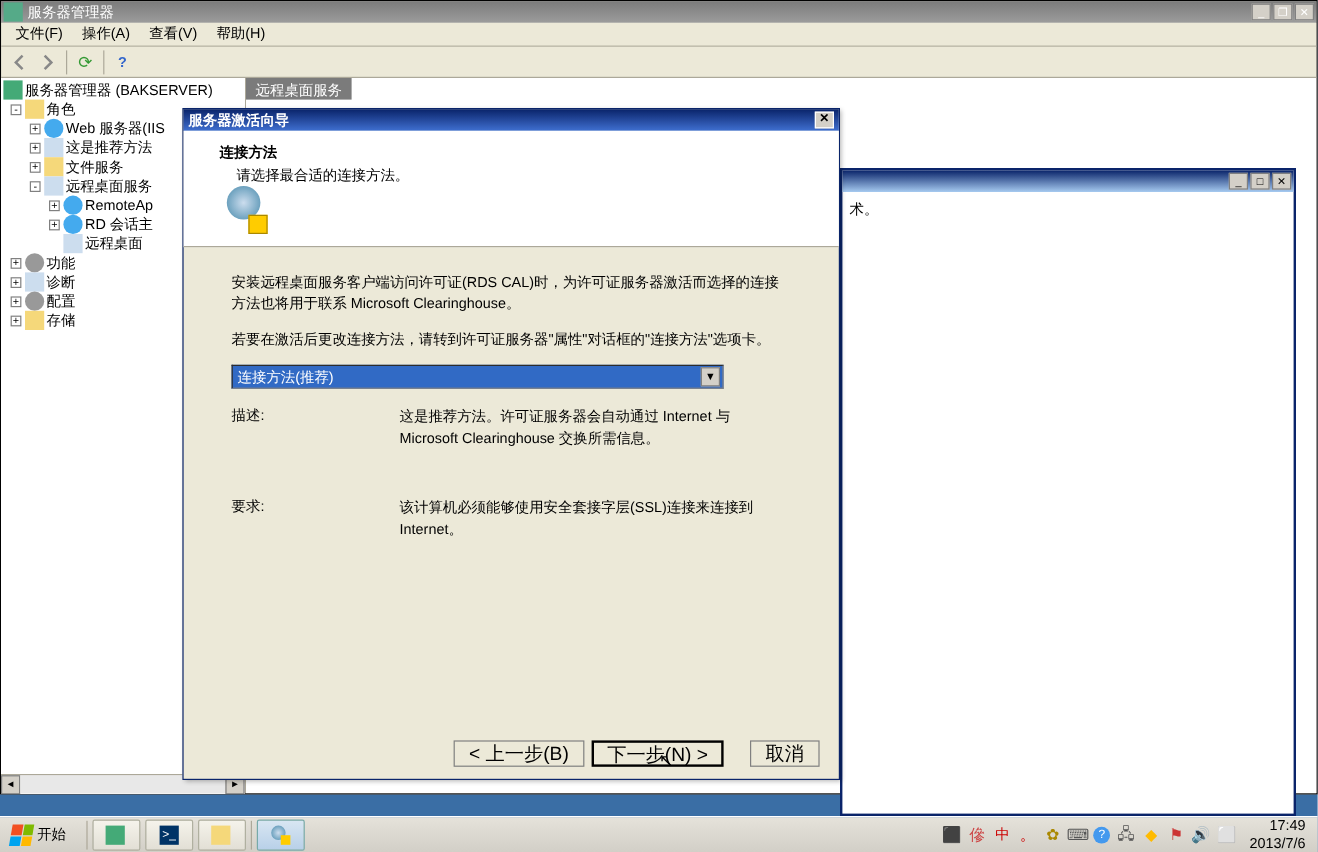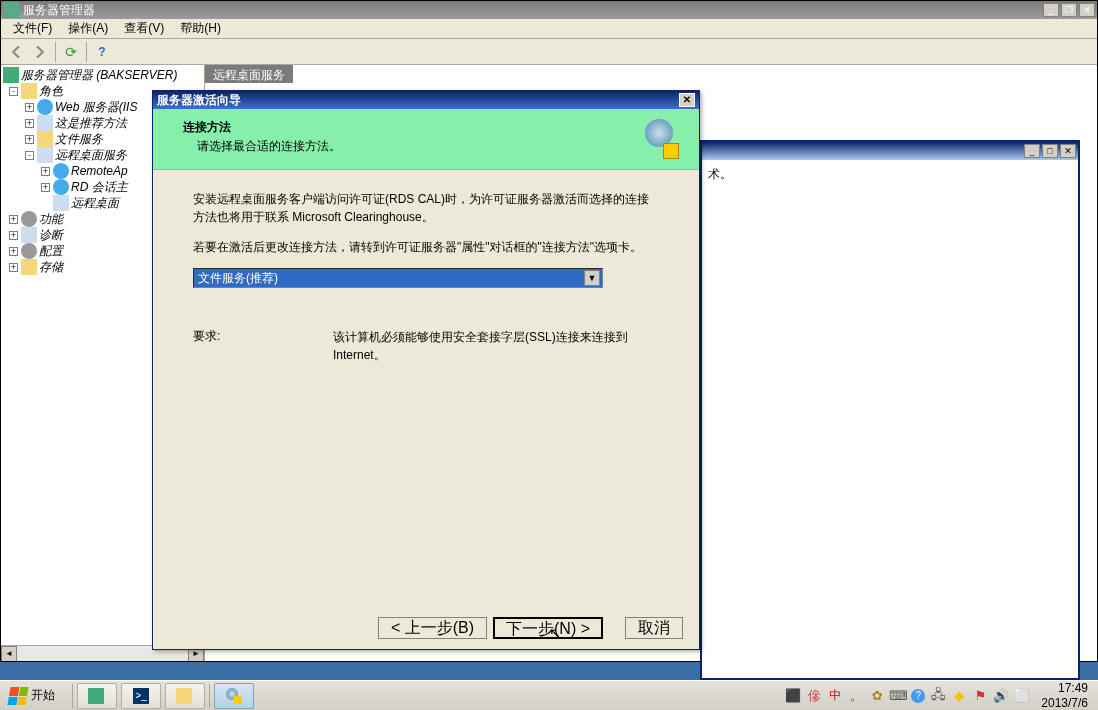--- a/index.html
+++ b/index.html
@@ -15,21 +15,21 @@
 
 .menubar { height: 20px; background: #ece9d8; display: flex; align-items: center; padding: 0 4px; border-bottom: 1px solid #aca899; }
 .menu-item { padding: 2px 8px; cursor: pointer; }
 
 .toolbar { height: 26px; background: #ece9d8; display: flex; align-items: center; padding: 0 4px; border-bottom: 1px solid #aca899; gap: 2px; }
 .tb-btn { width: 22px; height: 22px; border: 1px solid transparent; display: flex; align-items:center; justify-content:center; cursor: pointer; }
 .tb-sep { width: 1px; height: 20px; background: #aca899; margin: 0 2px; }
 .arrow-svg { width:14px; height:14px; }
 
 .content-area { display: flex; height: calc(100% - 64px); }
-.tree-panel { width: 204px; background: #fff; border-right: 1px solid #aca899; overflow: auto; position: relative; font-style: italic; }
+.tree-panel { width: 204px; background: #fff; border-right: 1px solid #aca899; overflow: auto; position: relative; }
 .tree { padding: 2px; }
 .tree-row { display: flex; align-items: center; height: 16px; white-space: nowrap; cursor: pointer; }
 .tree-expander { width: 9px; height: 9px; border: 1px solid #808080; background:#fff; text-align: center; line-height: 7px; font-size: 9px; margin-right: 3px; cursor: pointer; }
 .tree-spacer { width: 12px; display:inline-block; }
 .tree-icon { width: 16px; height: 16px; margin-right: 2px; display:inline-block; }
 .icon-server { background: #4a7; }
 .icon-folder { background: #f5d87a; }
 .icon-file { background: #cde; }
 .icon-globe { background: #4ae; border-radius: 50%; }
 .icon-gear { background: #999; border-radius:50%; }
@@ -42,21 +42,21 @@
 
 
 .sub-window { position:absolute; top:140px; left:700px; width:380px; height:540px; background:#fff; border:2px solid #0a246a; }
 .sub-titlebar { height:18px; background:linear-gradient(#0a246a,#a6caf0); display:flex; justify-content:flex-end; align-items:center; padding:0 2px; }
 
 
 .wizard { position: absolute; top: 90px; left: 152px; width: 548px; height: 560px; background: #ece9d8; border: 1px solid #0a246a; box-shadow: 2px 2px 4px rgba(0,0,0,0.3); }
 .wizard-titlebar { height: 18px; background: linear-gradient(#0a246a, #3f6fd0); color: #fff; display: flex; align-items: center; padding: 0 4px; font-weight: bold; }
 .wizard-titlebar-text { flex: 1; }
 .wizard-close { width: 16px; height: 14px; background: #d4d0c8; border: 1px solid #fff; color: #000; text-align: center; line-height: 12px; cursor: pointer; font-size:10px; }
-.wizard-header { background: #86efac; padding: 10px 20px 10px 30px; border-bottom: 1px solid #aca899; display: flex; }
+.wizard-header { background: #ffffff; padding: 10px 20px 10px 30px; border-bottom: 1px solid #aca899; display: flex; flex-direction: column; }
 .wizard-header-text { flex: 1; }
 .wizard-header-title { font-weight: bold; margin-bottom: 2px; }
 .wizard-header-sub { padding-left: 14px; }
 .wizard-header-icon { width: 40px; height: 40px; position:relative; }
 .wizard-header-icon .globe { width:28px; height:28px; background:radial-gradient(#cde,#48a); border-radius:50%; position:absolute; top:0; left:6px; }
 .wizard-header-icon .badge { width:16px; height:16px; background:#fc0; border:1px solid #a80; position:absolute; bottom:0; right:0; }
 .wizard-body { padding: 20px 40px; }
 .wizard-para { margin-bottom: 12px; line-height: 1.5; }
 .wizard-label { margin-bottom: 2px; }
 .wizard-select { width: 410px; height: 20px; background: #316ac5; color: #fff; border: 1px inset #808080; display: flex; align-items: center; padding: 0 2px; cursor:pointer; }
@@ -223,22 +223,26 @@
     </div>
     <div class="wizard-header-icon">
       <div class="globe"></div>
         <div class="badge"></div>
     </div>
   </div>
   <div class="wizard-body">
     <div class="wizard-para">安装远程桌面服务客户端访问许可证(RDS CAL)时，为许可证服务器激活而选择的连接方法也将用于联系 Microsoft  Clearinghouse。</div>
     <div class="wizard-para">若要在激活后更改连接方法，请转到许可证服务器"属性"对话框的"连接方法"选项卡。</div>
     <div class="wizard-select">
-      <span class="wizard-select-text">文件服务(推荐)</span>
+      <span class="wizard-select-text">连接方法(推荐)</span>
       <span class="wizard-select-btn">▼</span>
+    </div>
+    <div class="wizard-row">
+      <div class="wizard-row-label">描述:</div>
+      <div class="wizard-row-text">这是推荐方法。许可证服务器会自动通过 Internet 与 Microsoft Clearinghouse 交换所需信息。</div>
     </div>
     <div class="wizard-row" style="margin-top:40px">
       <div class="wizard-row-label">要求:</div>
       <div class="wizard-row-text">该计算机必须能够使用安全套接字层(SSL)连接来连接到 Internet。</div>
     </div>
   </div>
   <div class="wizard-footer">
     <button class="wiz-btn">&lt; 上一步(B)</button>
     <button class="wiz-btn default">下一步(N) &gt;</button>
     <span style="width:10px"></span>

